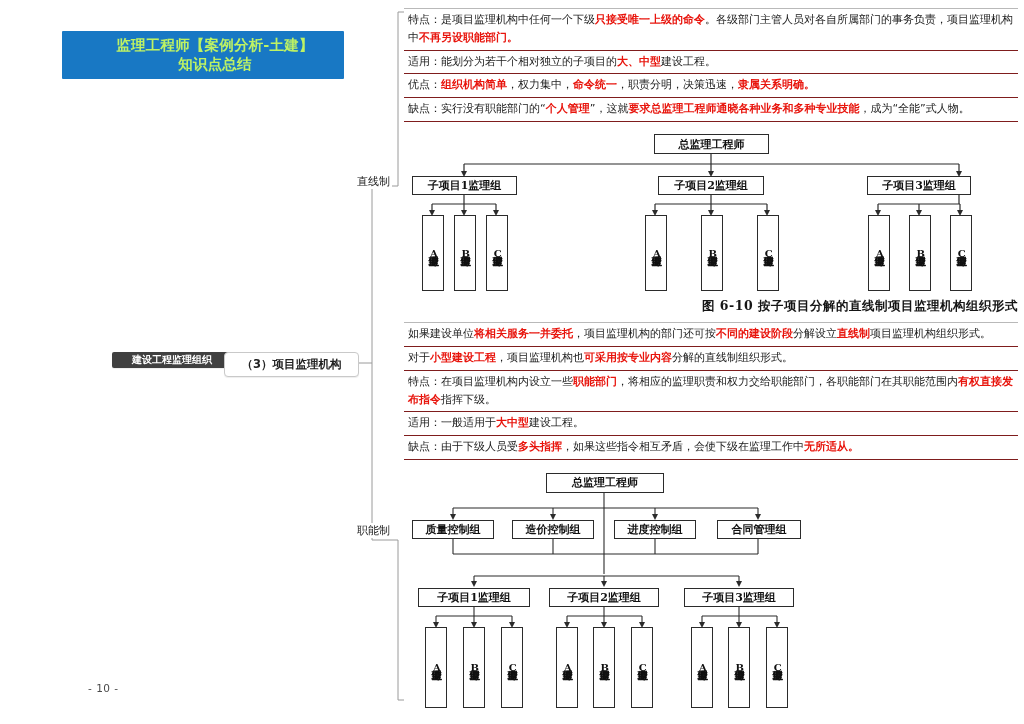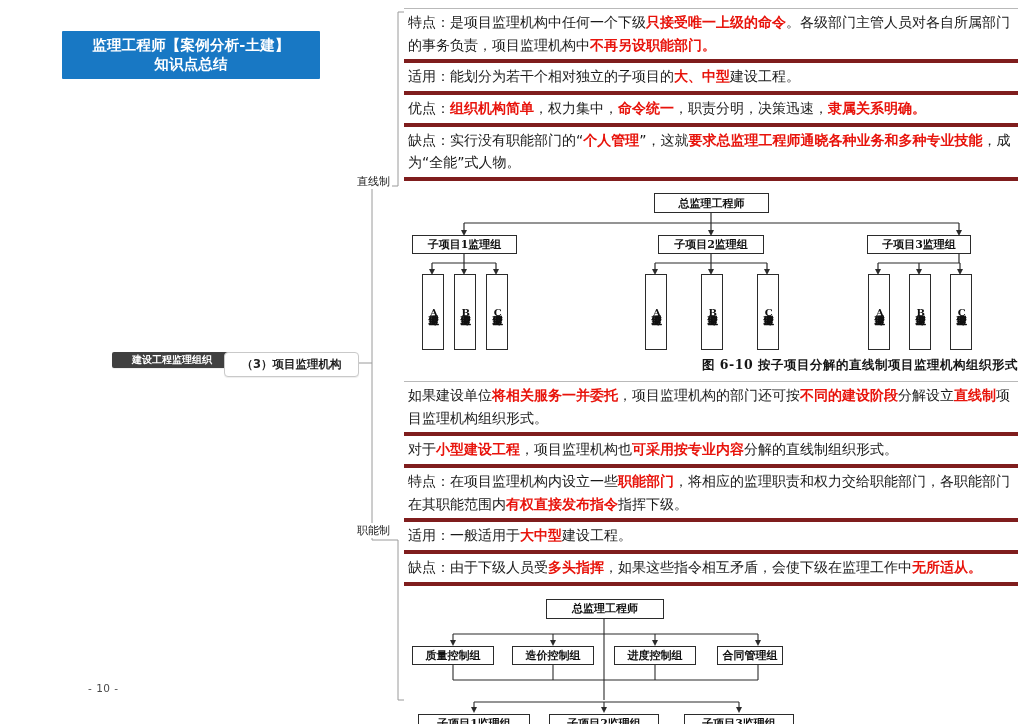--- a/index.html
+++ b/index.html
@@ -6,24 +6,25 @@
   body{
     width:1024px;height:724px;
     background:#ffffff;
     font-family:"DejaVu Sans","Liberation Sans",sans-serif;
     overflow:hidden;
     position:relative;
   }
   
   .title-card{
     position:absolute;left:62px;top:31px;width:258px;height:48px;
-    background:#1878c4;color:#ffffff;
+    background:#1878c4;color:#bef264;
     display:flex;flex-direction:column;align-items:center;justify-content:center;
     font-weight:bold;font-size:14.5px;line-height:1.28;letter-spacing:.2px;
     border-radius:1px;
+    padding-left:24px;
   }
   
   .node{
     position:absolute;background:#ffffff;border:1px solid #c9c9c9;border-radius:4px;
     box-shadow:0 1px 1px rgba(0,0,0,.07);
     display:flex;align-items:center;justify-content:center;
     font-size:11.5px;font-weight:bold;white-space:nowrap;
   }
   .node-root{
     left:112px;top:352px;width:120px;height:16px;
@@ -42,22 +43,22 @@
 
   
   .connectors{position:absolute;left:0;top:0;width:1024px;height:724px;pointer-events:none;}
 
   
   .content{
     position:absolute;left:404px;top:8px;width:614px;
   }
   .txt-block{width:614px;}
   .txt-row{
-    font-size:14px;line-height:1.62;color:#1a1a1a;
-    border-bottom:4px solid #7f1d1d;
+    font-size:11px;line-height:1.62;color:#1a1a1a;
+    border-bottom:1px solid #7f1d1d;
     padding:2px 2px 3px 4px;
     box-sizing:border-box;
   }
   .txt-row.first{border-top:1px solid #b9b9b9;}
   .txt-row .hl{color:#e8140c;font-weight:bold;}
   .lead{font-weight:normal;}
 
   
   .figure{position:relative;width:614px;background:#fff;}
   .fig-caption{
@@ -257,21 +258,21 @@
       <polygon points="295,158 301,158 298,164" fill="#2b2b2b"></polygon>
       <polygon points="332,158 338,158 335,164" fill="#2b2b2b"></polygon>
       <polygon points="370,158 376,158 373,164" fill="#2b2b2b"></polygon>
     </svg>
 
     <div class="obox h" id="f2-top" style="left:142px;top:9px;width:118px;height:20px;">总监理工程师</div>
 
     <div class="obox h" id="f2-fn0" style="left:8px;top:56px;width:82px;height:19px;">质量控制组</div>
     <div class="obox h" id="f2-fn1" style="left:108px;top:56px;width:82px;height:19px;">造价控制组</div>
     <div class="obox h" id="f2-fn2" style="left:210px;top:56px;width:82px;height:19px;">进度控制组</div>
-    <div class="obox h" id="f2-fn3" style="left:313px;top:56px;width:66px;height:19px;">合同管理组</div>
+    <div class="obox h" id="f2-fn3" style="left:313px;top:56px;width:84px;height:19px;">合同管理组</div>
 
     <div class="obox h" id="f2-m0" style="left:14px;top:124px;width:112px;height:19px;">子项目1监理组</div>
     <div class="obox h" id="f2-m1" style="left:145px;top:124px;width:110px;height:19px;">子项目2监理组</div>
     <div class="obox h" id="f2-m2" style="left:280px;top:124px;width:110px;height:19px;">子项目3监理组</div>
 
     <div class="obox v" id="f2-l00" style="left:21px;top:163px;width:22px;height:81px;">专业监理组A</div>
     <div class="obox v" id="f2-l01" style="left:59px;top:163px;width:22px;height:81px;">专业监理组B</div>
     <div class="obox v" id="f2-l02" style="left:97px;top:163px;width:22px;height:81px;">专业监理组C</div>
 
     <div class="obox v" id="f2-l10" style="left:152px;top:163px;width:22px;height:81px;">专业监理组A</div>

